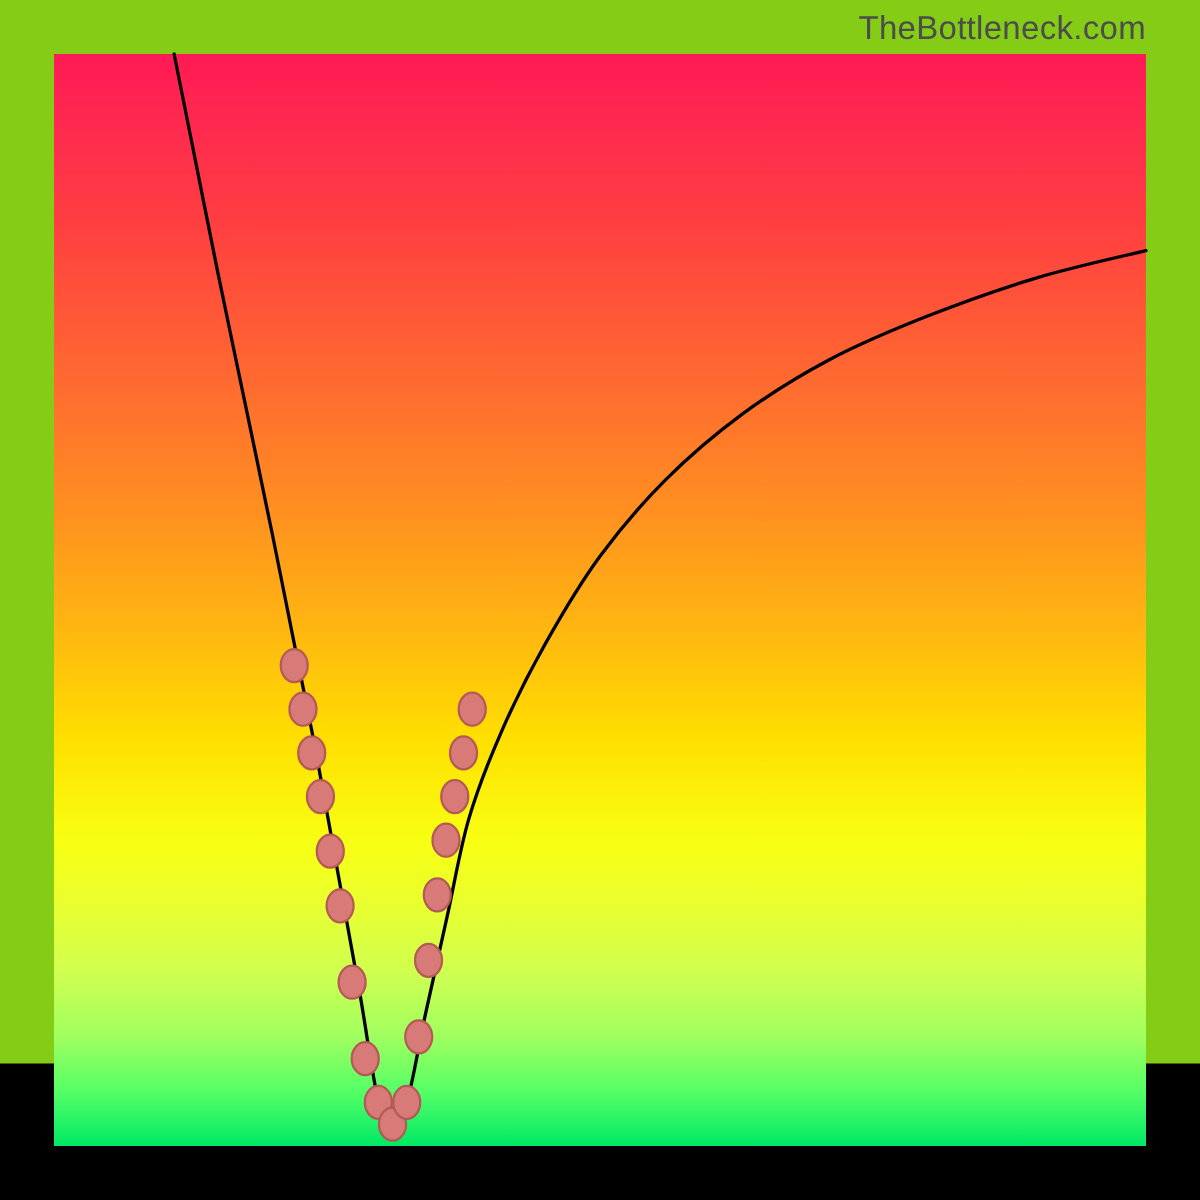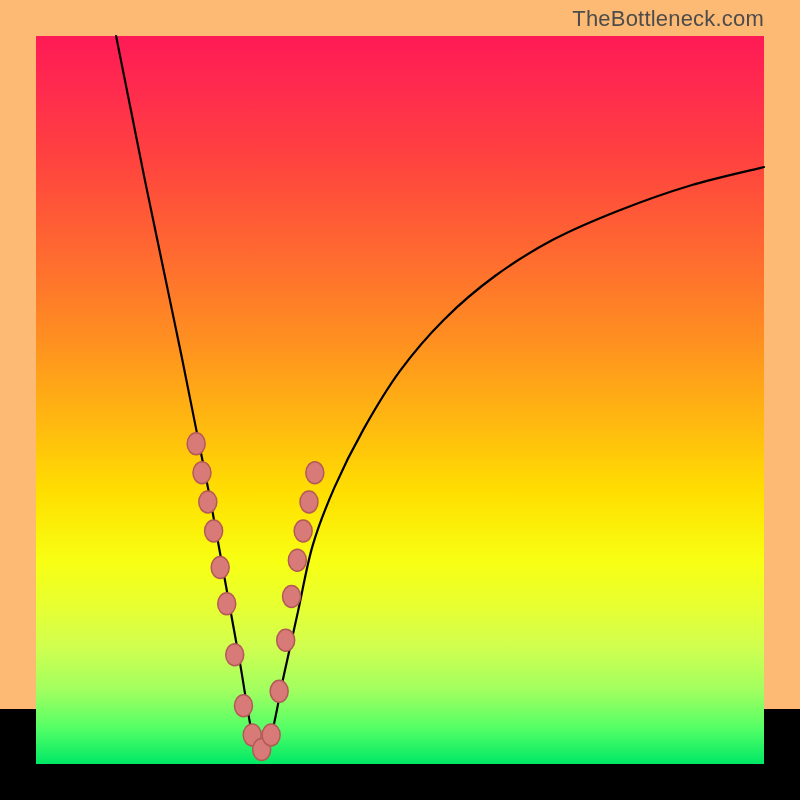--- a/index.html
+++ b/index.html
@@ -10,21 +10,21 @@
     background: #000;
     overflow: hidden;
     font-family: Arial, Helvetica, sans-serif;
   }
   .frame {
     position: absolute;
     left: 0;
     top: 0;
     width: 800px;
     height: 709px;
-    background: #fdba74;
+    background: #84cc16;
   }
   .plot-area {
     position: absolute;
     left: 36px;
     top: 36px;
     width: 728px;
     height: 728px;
     
     background: linear-gradient(to bottom,
       #ff1a55 0%,

